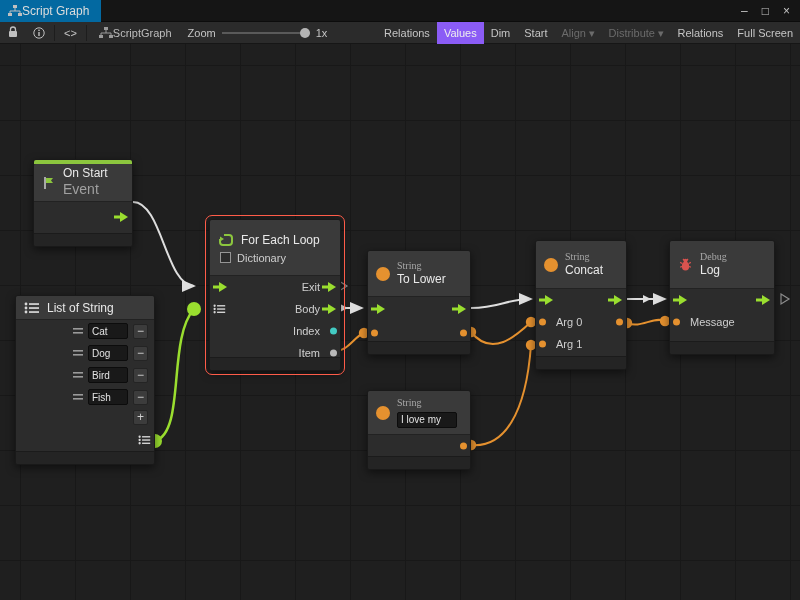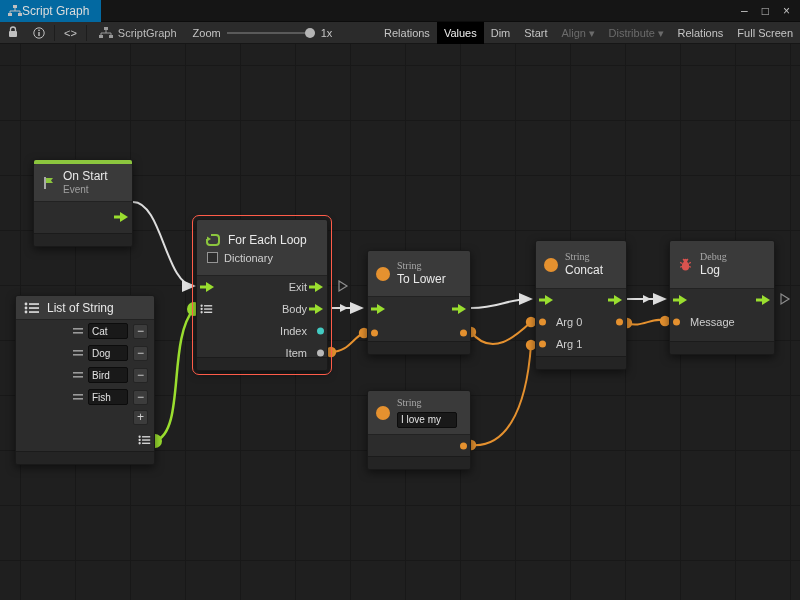--- a/index.html
+++ b/index.html
@@ -13,24 +13,24 @@
   .tab{height:22px;display:flex;align-items:center;padding:0 12px 0 8px;
     background:#0369a1;color:#dcdcdc;font-size:12px;}
   .win-controls{margin-left:auto;display:flex;gap:14px;padding-right:10px;color:#c4c4c4;font-size:12px;}
   .win-controls span{cursor:default;line-height:22px;}
 
   
   .toolbar{position:absolute;left:0;top:22px;width:800px;height:22px;background:#2b2b2b;
     display:flex;align-items:center;font-size:11px;color:#c5c5c5;border-bottom:1px solid #161616;
     box-sizing:border-box;}
   .tool-btn{display:flex;align-items:center;gap:3px;padding:0 7px;height:22px;line-height:22px;white-space:nowrap;}
-  .tool-btn.active{background:#000000;color:#efefef;}
+  .tool-btn.active{background:#8b5cf6;color:#efefef;}
   .tool-btn.disabled{color:#6b6b6b;}
   .tb-sep{width:1px;height:16px;background:#1d1d1d;margin:0 2px;}
-  .breadcrumb{display:flex;align-items:center;gap:5px;padding:0 10px;color:#bdbdbd;}
+  .breadcrumb{display:flex;align-items:center;padding:0 10px;color:#bdbdbd;}
   .zoom-group{display:flex;align-items:center;gap:6px;padding:0 6px;}
   .slider{position:relative;width:88px;height:12px;}
   .slider .track{position:absolute;left:0;right:0;top:5px;height:2px;background:#5a5a5a;}
   .slider .knob{position:absolute;left:78px;top:1px;width:10px;height:10px;border-radius:50%;background:#b4b4b4;}
   .toolbar-right{margin-left:auto;display:flex;align-items:center;}
 
   
   .canvas{position:absolute;left:0;top:44px;width:800px;height:556px;background-color:#1f1f1f;
     background-image:linear-gradient(#181818 1px,transparent 1px),
                      linear-gradient(90deg,#181818 1px,transparent 1px);
@@ -39,21 +39,21 @@
 
   
   .node{position:absolute;background:#2c2c2c;border:1px solid #191919;border-radius:3px;
     box-shadow:0 3px 8px rgba(0,0,0,.5);color:#cfcfcf;font-size:11px;box-sizing:border-box;}
   .node.selected{outline:1px solid #ff5c49;outline-offset:3px;}
   .node-header{background:#3a3a3a;border-bottom:1px solid #222;border-radius:2px 2px 0 0;
     display:flex;align-items:center;gap:7px;padding:5px 8px;box-sizing:border-box;}
   .hdr-col{display:flex;flex-direction:column;line-height:1.25;}
   .node-title{font-size:12px;color:#e9e9e9;}
   .node-type{font-size:10px;color:#a8a8a8;font-family:Liberation Serif, serif;}
-  .node-sub{font-size:10px;color:#a0a0a0;}
+  .node-sub{font-size:14px;color:#a0a0a0;}
   .node-footer{position:absolute;left:0;right:0;bottom:0;height:12px;background:#242424;
     border-top:1px solid #1b1b1b;border-radius:0 0 2px 2px;}
   .accent-strip{height:4px;background:#8cc63e;border-radius:2px 2px 0 0;}
   .prow{position:relative;height:22px;}
   .prow .lbl{position:absolute;right:20px;top:50%;transform:translateY(-50%);color:#cfcfcf;}
   .prow .lbl-left{left:20px;right:auto;}
   .mk-r{position:absolute;right:3px;top:50%;transform:translateY(-50%);display:flex;}
   .mk-l{position:absolute;left:3px;top:50%;transform:translateY(-50%);display:flex;}
   .dot{width:7px;height:7px;border-radius:50%;display:inline-block;}
   .dot.orange{background:#e5912f;}
@@ -205,21 +205,21 @@
         <span class="mk-r">
           <svg width="15" height="10" viewBox="0 0 15 10">
               <rect x="0" y="3.5" width="7" height="3" fill="#9ade2f"></rect>
               <path d="M6 0L14 5 6 10Z" fill="#9ade2f"></path>
             </svg>
         </span>
       </div>
       <div class="node-footer"></div>
     </div>
 
-    <div class="node selected" style="left:196px;top:175px;width:132px;height:152px;">
+    <div class="node selected" style="left:209px;top:175px;width:132px;height:152px;">
       <div class="node-header" style="height:56px;flex-direction:column;align-items:flex-start;gap:4px;justify-content:center;">
         <div style="display:flex;align-items:center;gap:7px;">
           <svg width="16" height="16" viewBox="0 0 16 16">
             <path d="M6 3h5a3 3 0 0 1 3 3v4a3 3 0 0 1-3 3H5a3 3 0 0 1-3-3V7" fill="none" stroke="#8cc63e" stroke-width="2"></path>
             <path d="M2 7L6 4.5 6 9.5Z" fill="#8cc63e" transform="rotate(180 4 7)"></path>
           </svg>
           <span class="node-title">For Each Loop</span>
         </div>
         <div style="display:flex;align-items:center;gap:6px;padding-left:2px;">
           <span class="checkbox"></span>

